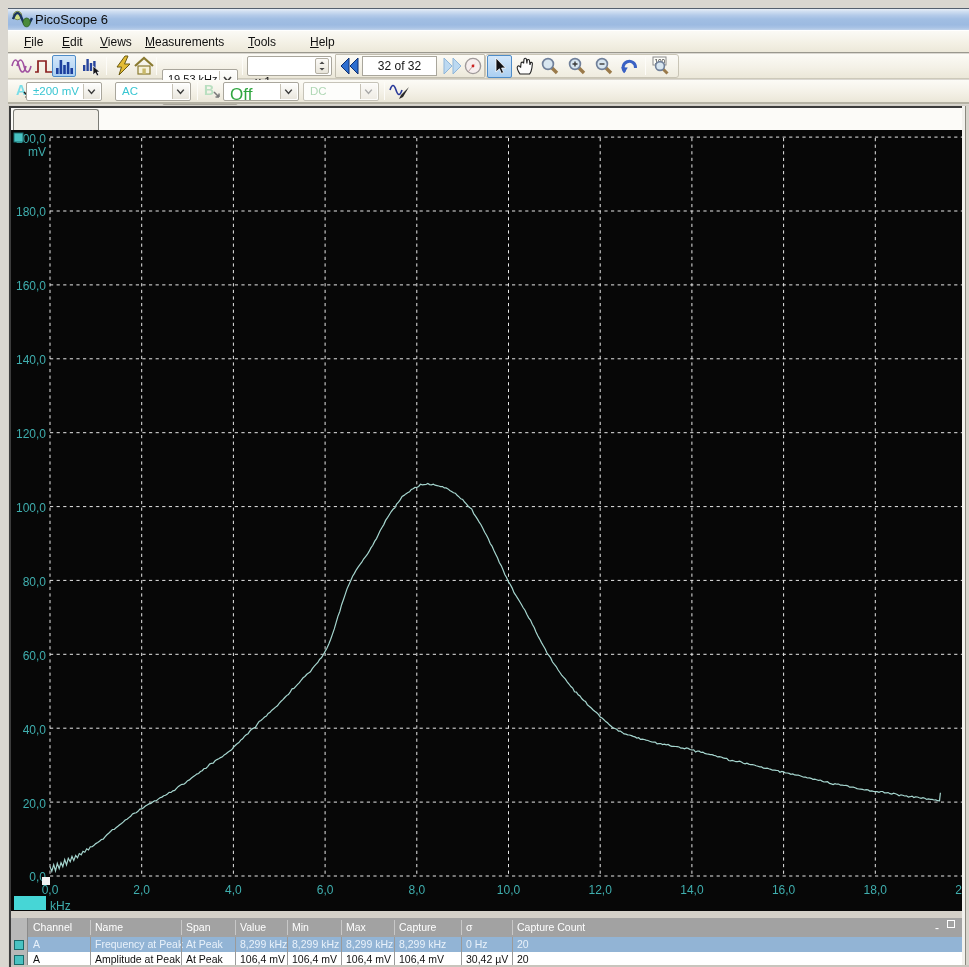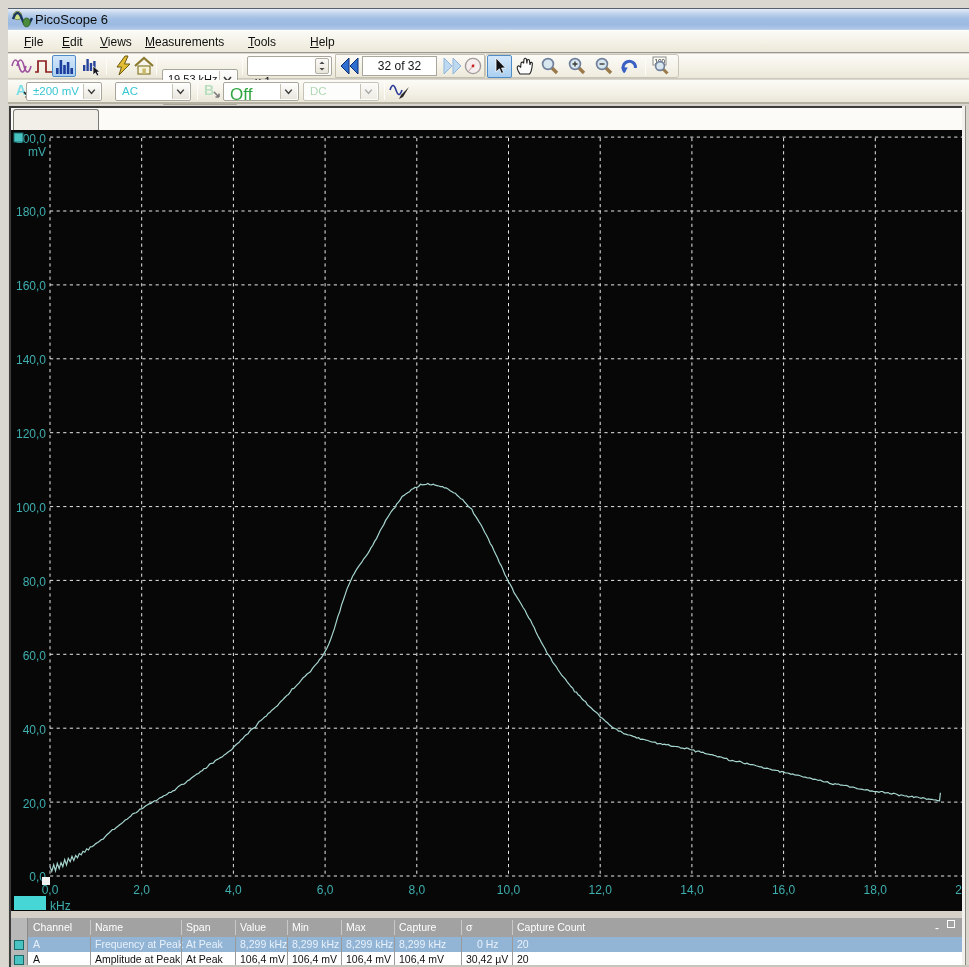--- a/index.html
+++ b/index.html
@@ -325,21 +325,21 @@
 <div class="abs" style="left:450px;top:2px;width:1px;height:15px;background:#c8c8c8"></div>
 <div class="abs" style="left:506px;top:3px;color:#fff">Capture Count</div>
 <div class="abs" style="left:501px;top:2px;width:1px;height:15px;background:#c8c8c8"></div>
 <div class="abs" style="left:22px;top:20px;color:#e8f1fa">A</div>
 <div class="abs" style="left:84px;top:20px;color:#e8f1fa">Frequency at Peak</div>
 <div class="abs" style="left:175px;top:20px;color:#e8f1fa">At Peak</div>
 <div class="abs" style="left:229px;top:20px;color:#e8f1fa">8,299 kHz</div>
 <div class="abs" style="left:281px;top:20px;color:#e8f1fa">8,299 kHz</div>
 <div class="abs" style="left:335px;top:20px;color:#e8f1fa">8,299 kHz</div>
 <div class="abs" style="left:388px;top:20px;color:#e8f1fa">8,299 kHz</div>
-<div class="abs" style="left:466px;top:20px;color:#e8f1fa">0 Hz</div>
+<div class="abs" style="left:455px;top:20px;color:#e8f1fa">0 Hz</div>
 <div class="abs" style="left:506px;top:20px;color:#e8f1fa">20</div>
 <div class="abs" style="left:22px;top:35px;color:#111">A</div>
 <div class="abs" style="left:84px;top:35px;color:#111">Amplitude at Peak</div>
 <div class="abs" style="left:79px;top:19px;width:1px;height:29px;background:#9a9a9a"></div>
 <div class="abs" style="left:175px;top:35px;color:#111">At Peak</div>
 <div class="abs" style="left:170px;top:19px;width:1px;height:29px;background:#9a9a9a"></div>
 <div class="abs" style="left:229px;top:35px;color:#111">106,4 mV</div>
 <div class="abs" style="left:224px;top:19px;width:1px;height:29px;background:#9a9a9a"></div>
 <div class="abs" style="left:281px;top:35px;color:#111">106,4 mV</div>
 <div class="abs" style="left:276px;top:19px;width:1px;height:29px;background:#9a9a9a"></div>

